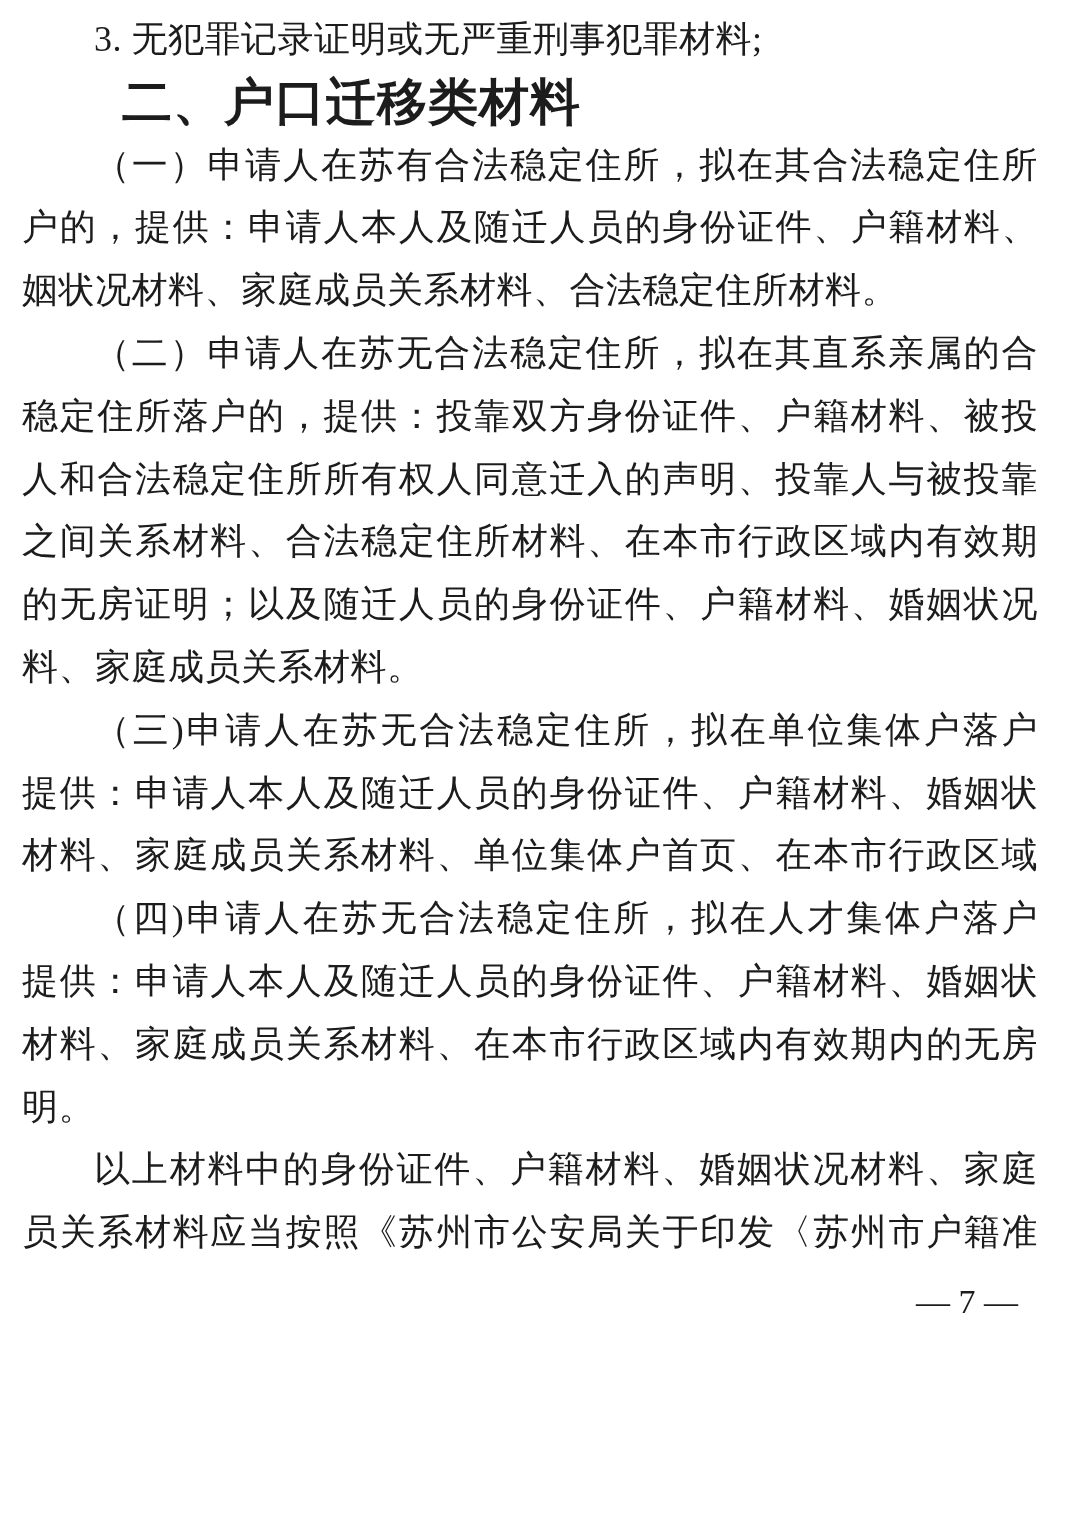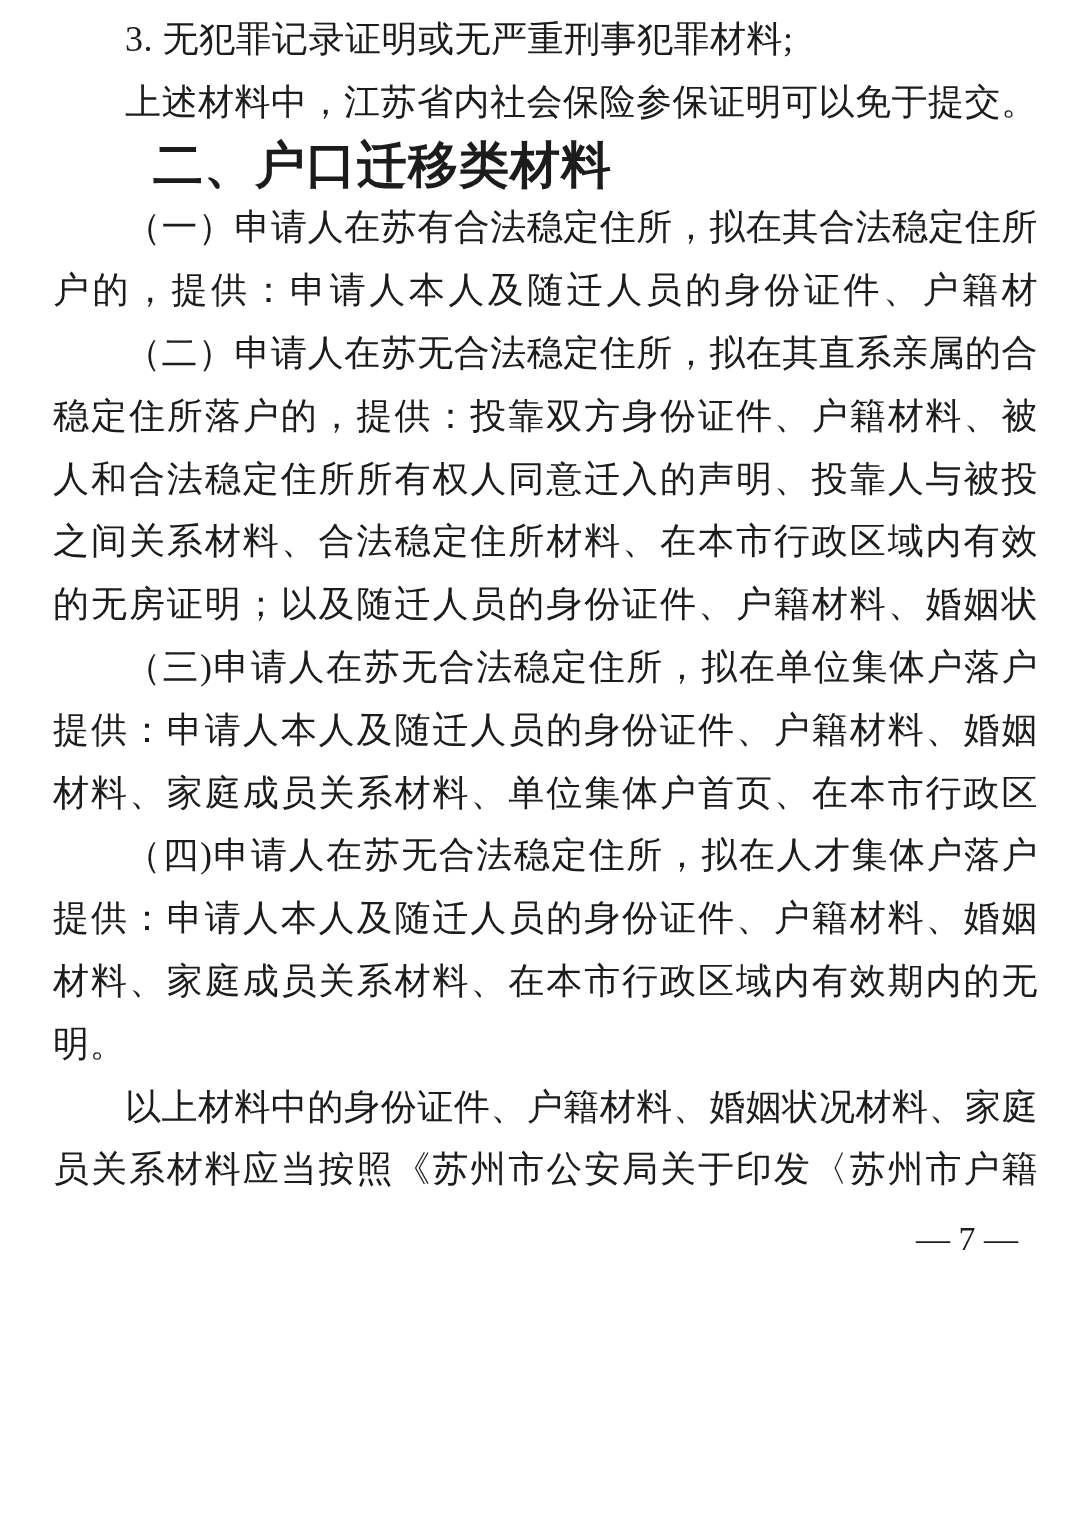--- a/index.html
+++ b/index.html
@@ -10,21 +10,20 @@
   body {
     width: 1080px;
     height: 1520px;
     position: relative;
     overflow: hidden;
     color: #1c1c1c;
     font-family: "Liberation Serif", serif;
   }
   .page {
     padding: 8px 42px 0 22px;
-    margin-left: 31px;
   }
   .ln {
     margin: 0;
     font-size: 36px;
     line-height: 62.8px;
     height: 62.8px;
     overflow: hidden;
     font-family: "Liberation Serif", serif;
     font-weight: 400;
     letter-spacing: 0.5px;
@@ -49,29 +48,30 @@
     font-size: 34px;
     line-height: 44px;
     font-family: "Liberation Serif", serif;
   }
 </style>
 </head>
 <body>
 
 <main class="page">
   <p class="ln ind">3. 无犯罪记录证明或无严重刑事犯罪材料;</p>
-  <p class="ln ind">上述材料中，江苏省内社会保险参保证明可以免于提交。</p>
   <p class="ln ind hd">二、户口迁移类材料</p>
   <p class="ln ind jst">（一）申请人在苏有合法稳定住所，拟在其合法稳定住所落</p>
   <p class="ln jst">户的，提供：申请人本人及随迁人员的身份证件、户籍材料、婚</p>
+  <p class="ln">姻状况材料、家庭成员关系材料、合法稳定住所材料。</p>
   <p class="ln ind jst">（二）申请人在苏无合法稳定住所，拟在其直系亲属的合法</p>
   <p class="ln jst">稳定住所落户的，提供：投靠双方身份证件、户籍材料、被投靠</p>
   <p class="ln jst">人和合法稳定住所所有权人同意迁入的声明、投靠人与被投靠人</p>
   <p class="ln jst">之间关系材料、合法稳定住所材料、在本市行政区域内有效期内</p>
   <p class="ln jst">的无房证明；以及随迁人员的身份证件、户籍材料、婚姻状况材</p>
+  <p class="ln">料、家庭成员关系材料。</p>
   <p class="ln ind jst">（三)申请人在苏无合法稳定住所，拟在单位集体户落户的，</p>
   <p class="ln jst">提供：申请人本人及随迁人员的身份证件、户籍材料、婚姻状况</p>
   <p class="ln jst">材料、家庭成员关系材料、单位集体户首页、在本市行政区域内</p>
   <p class="ln ind jst">（四)申请人在苏无合法稳定住所，拟在人才集体户落户的，</p>
   <p class="ln jst">提供：申请人本人及随迁人员的身份证件、户籍材料、婚姻状况</p>
   <p class="ln jst">材料、家庭成员关系材料、在本市行政区域内有效期内的无房证</p>
   <p class="ln">明。</p>
   <p class="ln ind jst">以上材料中的身份证件、户籍材料、婚姻状况材料、家庭成</p>
   <p class="ln jst">员关系材料应当按照《苏州市公安局关于印发〈苏州市户籍准入</p>
 </main>

